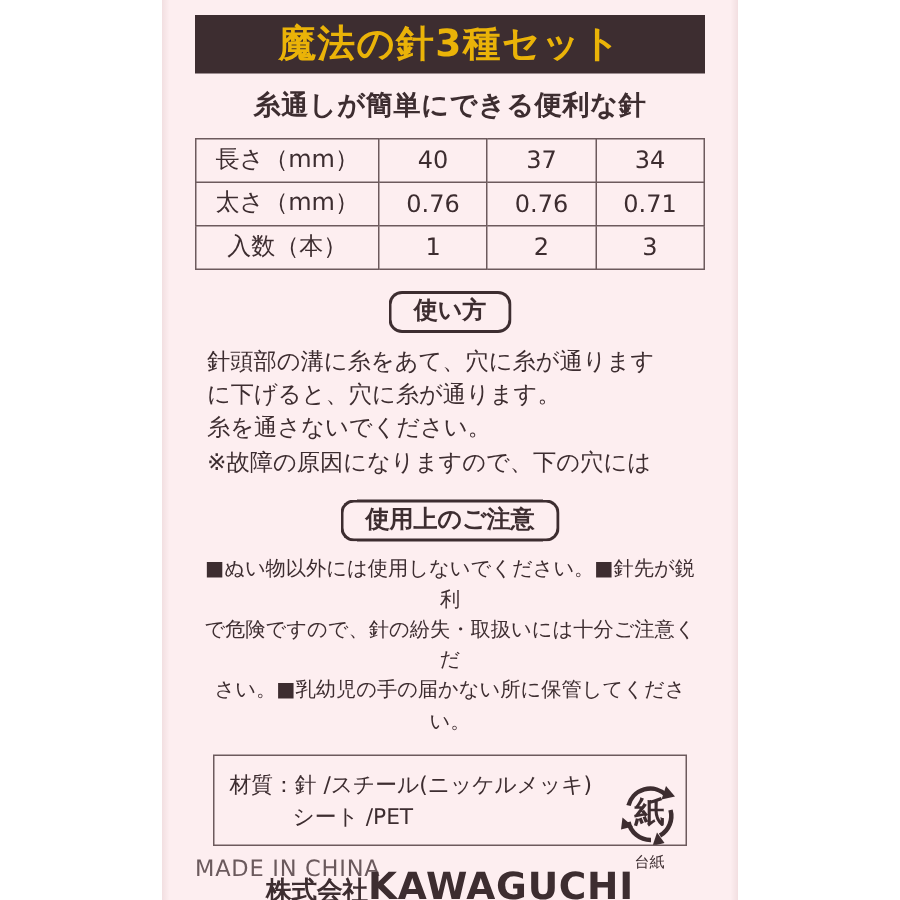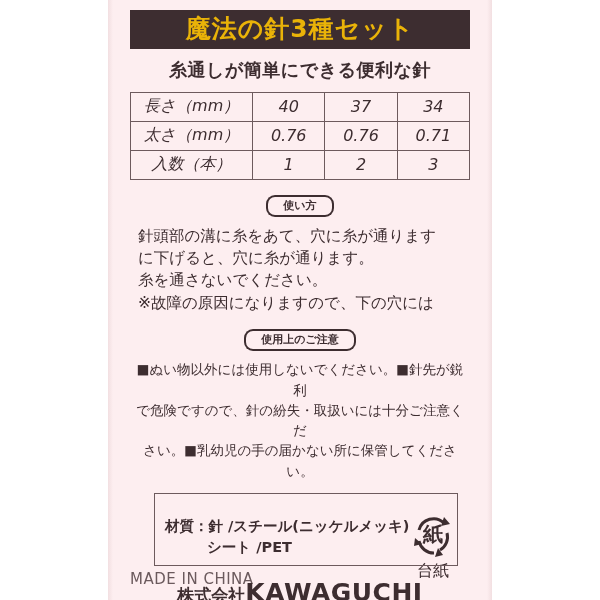--- a/index.html
+++ b/index.html
@@ -81,38 +81,37 @@
     border-collapse: collapse;
     color: #3d2d30;
     font-size: 16px;
   }
   table.spec td {
     border: 1px solid #6d5a5d;
     padding: 3px 4px;
     text-align: center;
     height: 22px;
     font-weight: normal;
-    font-style: italic;
   }
   table.spec td.rowhead {
     width: 36%;
     text-align: center;
     letter-spacing: 0px;
   }
 
   
   .section-head {
     margin-top: 14px;
     text-align: center;
     position: relative;
   }
   .section-head .label {
     display: inline-block;
     color: #3d2d30;
-    font-size: 11px;
+    font-size: 16px;
     font-weight: bold;
     padding: 1px 6px 2px;
     border-top: 2px solid #3d2d30;
     border-bottom: 2px solid #3d2d30;
     position: relative;
   }
   .section-head .label::before,
   .section-head .label::after {
     content: "";
     position: absolute;
@@ -145,27 +144,26 @@
     margin-top: 8px;
     color: #3d2d30;
     font-size: 13.5px;
     line-height: 1.5;
     text-align: center;
     padding: 0 2px;
   }
 
   
   .material-box {
-    margin: 12px 12px 0 24px;
+    margin: 12px 12px 0 12px;
     border: 1px solid #6d5a5d;
-    padding: 22px 10px 7px 10px;
+    padding: 10px 10px 7px 10px;
     color: #3d2d30;
     font-size: 14.5px;
     line-height: 1.45;
-    font-weight: bold;
   }
   .material-box .line2 {
     padding-left: 42px;
   }
 
   
   .brand {
     margin-top: 12px;
     text-align: center;
     color: #3d2d30;
@@ -206,21 +204,21 @@
   .recycle .kanji {
     position: absolute;
     left: 0; right: 0;
     top: 11px;
     font-size: 20px;
     font-weight: bold;
     line-height: 1;
   }
   .recycle .cap {
     margin-top: 2px;
-    font-size: 16px;
+    font-size: 10px;
   }
 </style>
 </head>
 <body>
 
 <div id="page">
   <div id="card">
     <div class="inner">
 
       <div class="title-bar">魔法の針3種セット</div>

